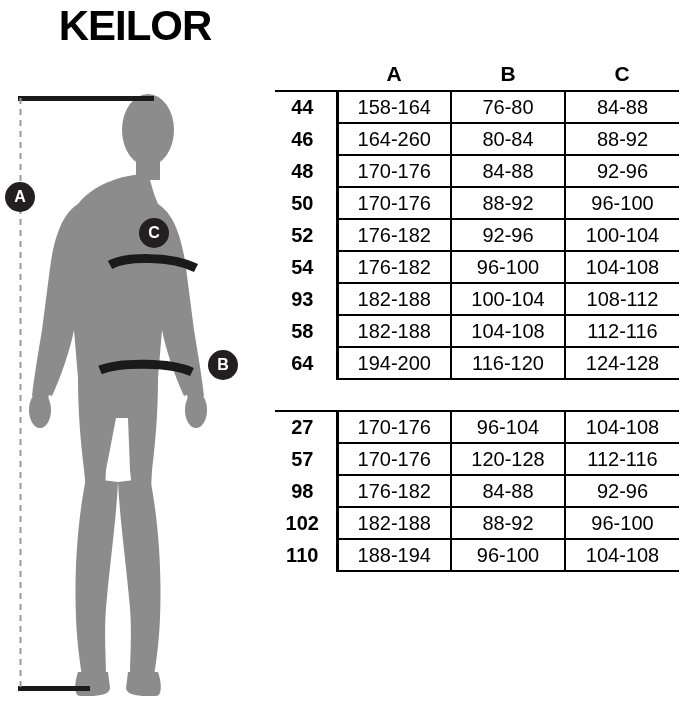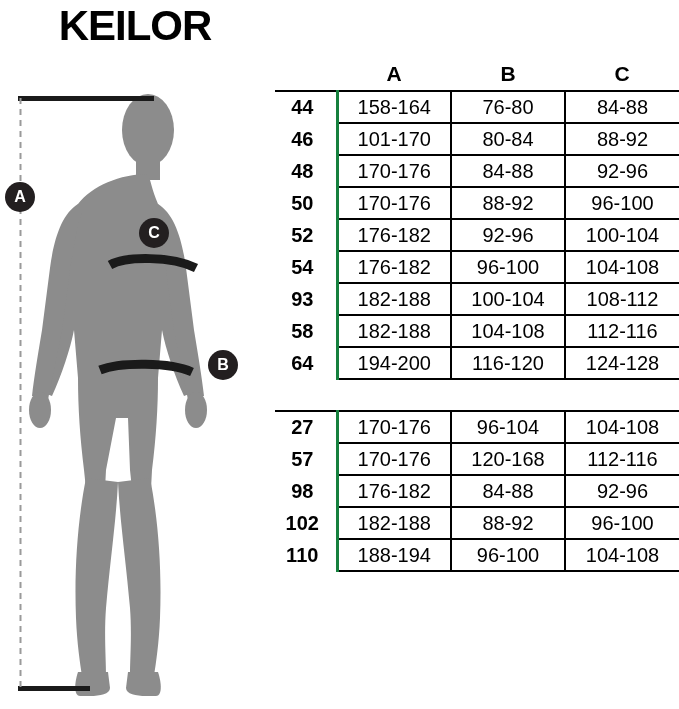--- a/index.html
+++ b/index.html
@@ -105,21 +105,21 @@
     text-align: center;
     height: 30px;
     padding: 0;
     background: #ffffff;
   }
   td.size {
     font-weight: bold;
     border-left: none;
     border-top: none;
     border-bottom: none;
-    border-right: 3px solid #15803d;
+    border-right: 3px solid #000000;
     text-align: center;
     padding-right: 6px;
   }
   tr.first td { border-top: 2px solid #000; }
   td.val {
     border-top: 2px solid #000;
     border-bottom: 2px solid #000;
     border-left: none;
     border-right: 2px solid #000;
     margin-top: 47px;
@@ -232,21 +232,21 @@
       </thead>
       <tbody>
         <tr class="first">
           <td class="size">44</td>
           <td class="val">158-164</td>
           <td class="val">76-80</td>
           <td class="val last">84-88</td>
         </tr>
         <tr>
           <td class="size">46</td>
-          <td class="val">101-170</td>
+          <td class="val">164-260</td>
           <td class="val">80-84</td>
           <td class="val last">88-92</td>
         </tr>
         <tr>
           <td class="size">48</td>
           <td class="val">170-176</td>
           <td class="val">84-88</td>
           <td class="val last">92-96</td>
         </tr>
         <tr>
@@ -300,21 +300,21 @@
       <tbody>
         <tr class="first">
           <td class="size">27</td>
           <td class="val">170-176</td>
           <td class="val">96-104</td>
           <td class="val last">104-108</td>
         </tr>
         <tr>
           <td class="size">57</td>
           <td class="val">170-176</td>
-          <td class="val">120-168</td>
+          <td class="val">120-128</td>
           <td class="val last">112-116</td>
         </tr>
         <tr>
           <td class="size">98</td>
           <td class="val">176-182</td>
           <td class="val">84-88</td>
           <td class="val last">92-96</td>
         </tr>
         <tr>
           <td class="size">102</td>

